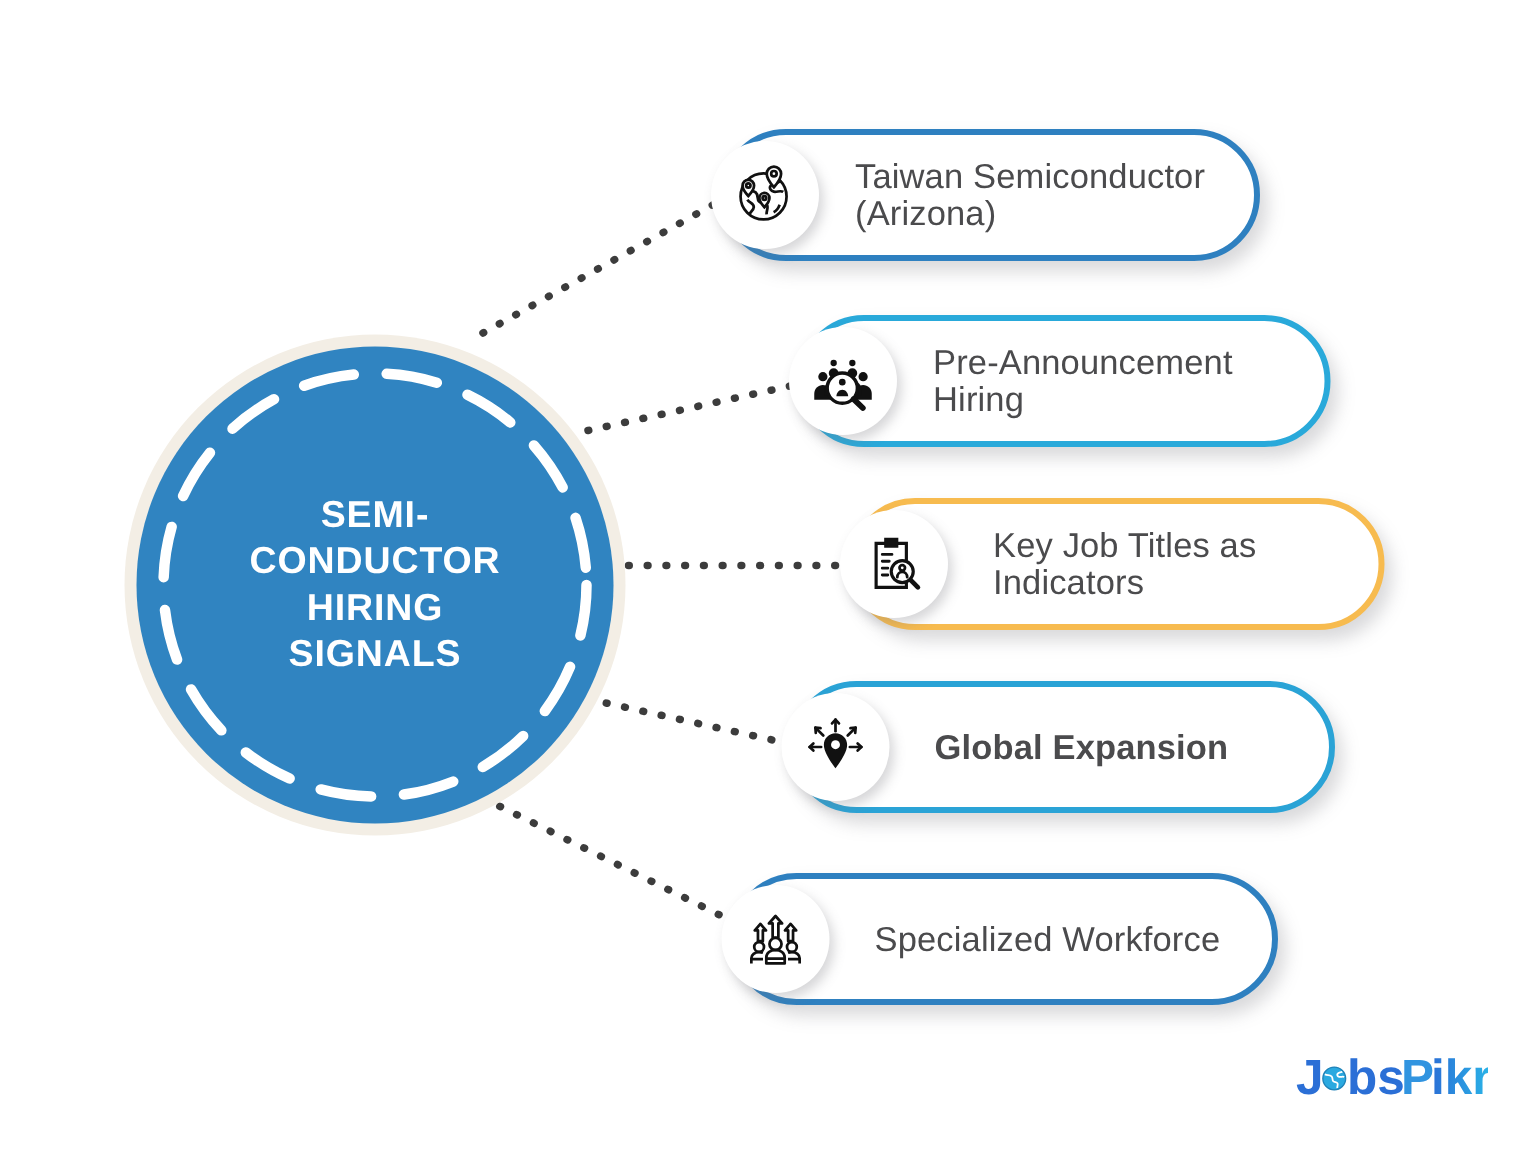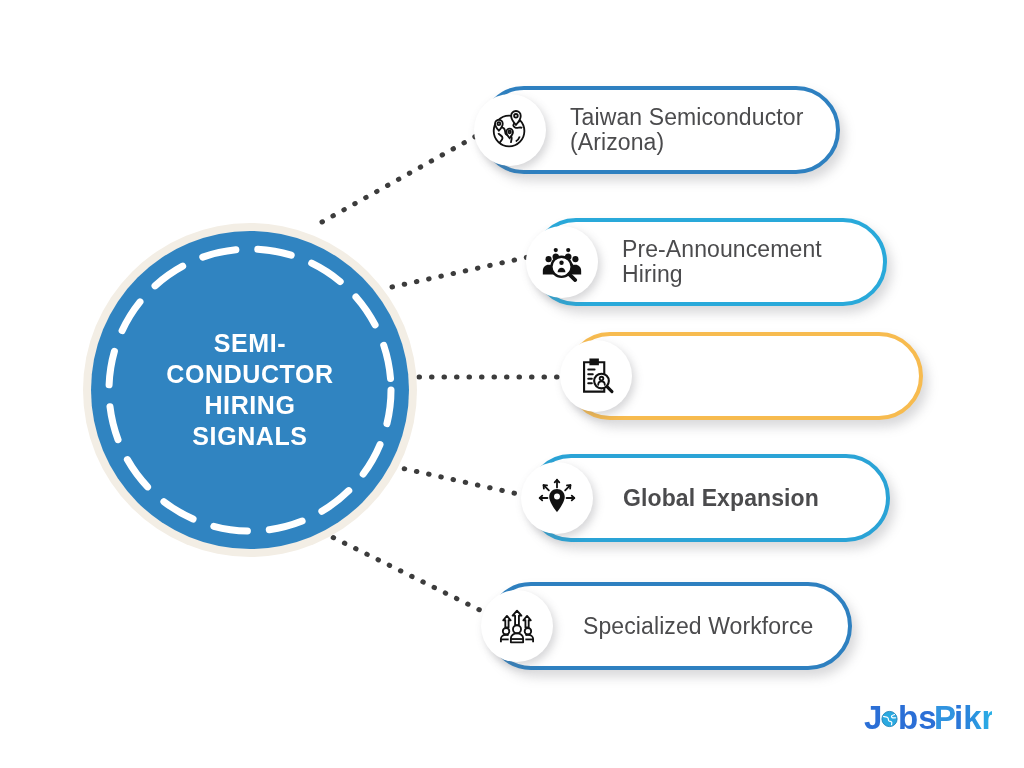--- a/index.html
+++ b/index.html
@@ -177,21 +177,21 @@
           <circle cx="12.4" cy="17.4" r="1.5"></circle>
           <path d="M23.6 22.6c1.9 0 3.5 1.6 3.5 3.5 0 2.6-3.5 6.4-3.5 6.4s-3.5-3.8-3.5-6.4c0-1.9 1.6-3.5 3.5-3.5z" fill="#fff"></path>
           <circle cx="23.6" cy="26.1" r="1.3"></circle>
         </svg>
       </div>
       <span class="pill-text" style="margin-left:86px;">Taiwan Semiconductor
 (Arizona)</span>
     </div>
   </div>
 
-  <div class="pill-row" style="left:532px; top:218px;">
+  <div class="pill-row" style="left:532px; top:210px;">
     <div class="pill" style="width:355px; border-color:#29a9da;">
       <div class="icon-badge">
         <svg width="46" height="46" viewBox="0 0 48 48">
           <g fill="#111">
             <circle cx="17.5" cy="11.5" r="2.2"></circle>
             <circle cx="30.5" cy="11.5" r="2.2"></circle>
             <circle cx="10" cy="21" r="3.2"></circle>
             <path d="M4 33c0-3.6 2.7-6.2 6-6.2s6 2.6 6 6.2v4H4z"></path>
             <circle cx="38" cy="21" r="3.2"></circle>
             <path d="M32 33c0-3.6 2.7-6.2 6-6.2s6 2.6 6 6.2v4H32z"></path>
@@ -220,20 +220,22 @@
           <path d="M11 9h22v32H11z" fill="#fff"></path>
           <path d="M18 6h8v5h-8z" fill="#111" stroke="none"></path>
           <path d="M18 6h8v5h-8z"></path>
           <path d="M15.5 17h7M15.5 22h5M15.5 27h4M15.5 32h4" stroke-width="2.1"></path>
           <circle cx="30" cy="29.5" r="8" fill="#fff"></circle>
           <circle cx="30" cy="26.8" r="2" stroke-width="2"></circle>
           <path d="M26.4 33.6c0-2.2 1.6-3.8 3.6-3.8s3.6 1.6 3.6 3.8" stroke-width="2"></path>
           <path d="M36 35.6l5.4 5.4" stroke-width="3.4"></path>
         </svg>
       </div>
+      <span class="pill-text" style="margin-left:92px;">Key Job Titles as
+Indicators</span>
     </div>
   </div>
 
   <div class="pill-row" style="left:527px; top:454px;font-weight:bold;">
     <div class="pill" style="width:363px; border-color:#2aa3d6;">
       <div class="icon-badge">
         <svg width="46" height="46" viewBox="0 0 48 48">
           <g stroke="#111" stroke-width="1.9" stroke-linecap="round" fill="none">
             <path d="M24 13V5"></path>
               <path d="M24 5l-2.4 2.6M24 5l2.4 2.6"></path>

